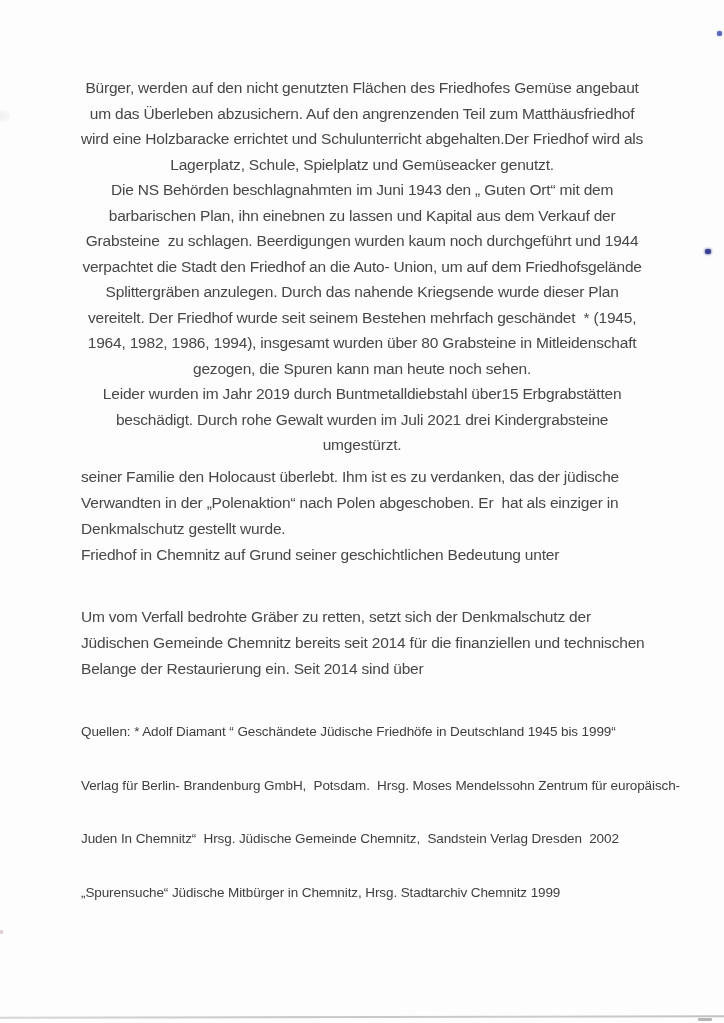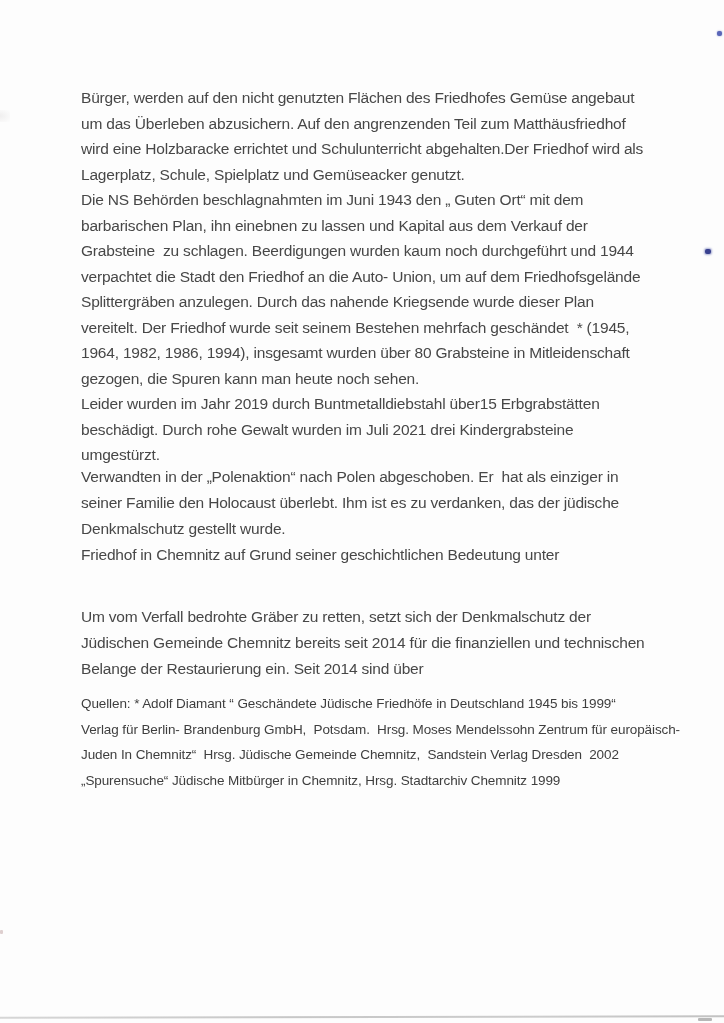--- a/index.html
+++ b/index.html
@@ -20,35 +20,36 @@
     left: 81px;
     color: #474747;
     font-size: 15.5px;
     letter-spacing: -0.2px;
   }
   .para .line {
     white-space: pre;
     line-height: 25.5px;
     height: 25.5px;
   }
-  #para-a { top: 85px; }
+  #para-a { top: 75px; text-align: center; }
   #para-b { top: 464px; }
   #para-b .line { line-height: 26px; height: 26px; }
   #para-c { top: 604px; }
   #para-c .line { line-height: 26px; height: 26px; }
   #sources {
     top: 691px;
     color: #3e3e3e;
     font-size: 13.5px;
     letter-spacing: -0.1px;
   }
   #sources .line {
     line-height: 25.5px;
     height: 25.5px;
     white-space: pre;
+    margin-top: 28px;
   }
   
   .scan-bottom-line {
     position: absolute;
     left: 0;
     top: 1016px;
     width: 724px;
     height: 2px;
     background: linear-gradient(to right, #d6d6d6, #c7c7c7 40%, #cccccc 75%, #c2c2c2);
     transform: rotate(-0.12deg);
@@ -117,22 +118,22 @@
     <div class="line">Splittergräben anzulegen. Durch das nahende Kriegsende wurde dieser Plan</div>
     <div class="line">vereitelt. Der Friedhof wurde seit seinem Bestehen mehrfach geschändet  * (1945,</div>
     <div class="line">1964, 1982, 1986, 1994), insgesamt wurden über 80 Grabsteine in Mitleidenschaft</div>
     <div class="line">gezogen, die Spuren kann man heute noch sehen.</div>
     <div class="line">Leider wurden im Jahr 2019 durch Buntmetalldiebstahl über15 Erbgrabstätten</div>
     <div class="line">beschädigt. Durch rohe Gewalt wurden im Juli 2021 drei Kindergrabsteine</div>
     <div class="line">umgestürzt.</div>
   </div>
 
   <div class="para" id="para-b">
+    <div class="line">seiner Familie den Holocaust überlebt. Ihm ist es zu verdanken, das der jüdische</div>
     <div class="line">Verwandten in der „Polenaktion“ nach Polen abgeschoben. Er  hat als einziger in</div>
-    <div class="line">seiner Familie den Holocaust überlebt. Ihm ist es zu verdanken, das der jüdische</div>
     <div class="line">Denkmalschutz gestellt wurde.</div>
     <div class="line">Friedhof in Chemnitz auf Grund seiner geschichtlichen Bedeutung unter</div>
   </div>
 
   <div class="para" id="para-c">
     <div class="line">Um vom Verfall bedrohte Gräber zu retten, setzt sich der Denkmalschutz der</div>
     <div class="line">Jüdischen Gemeinde Chemnitz bereits seit 2014 für die finanziellen und technischen</div>
     <div class="line">Belange der Restaurierung ein. Seit 2014 sind über</div>
   </div>
 

